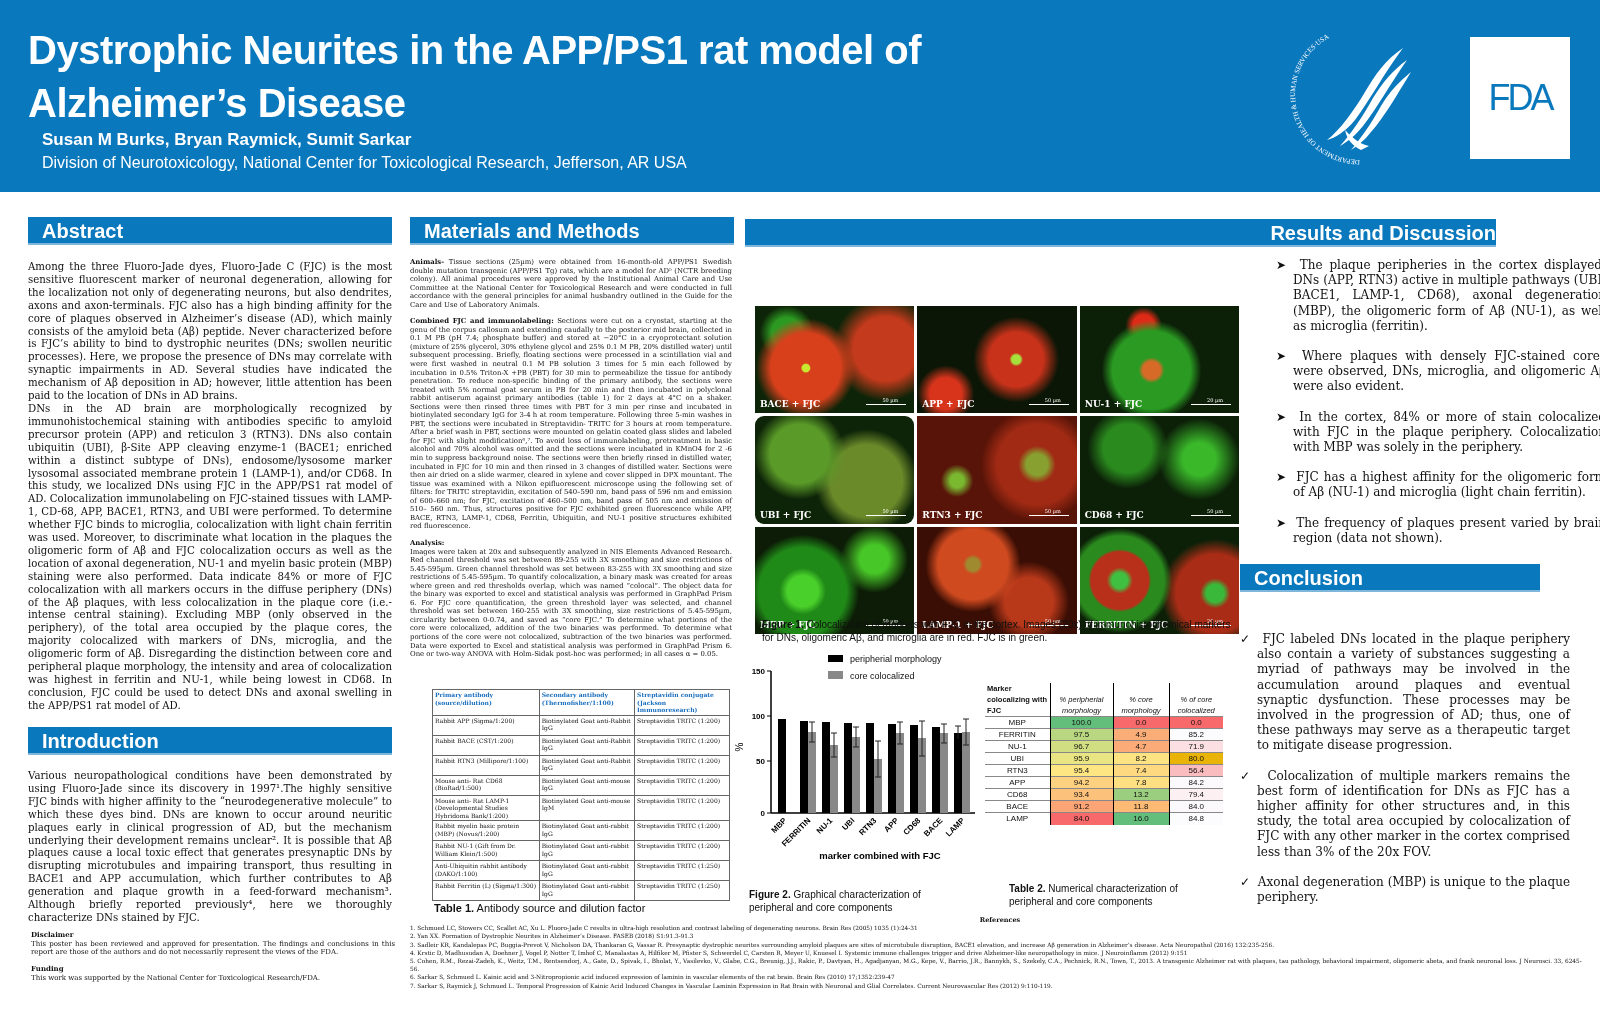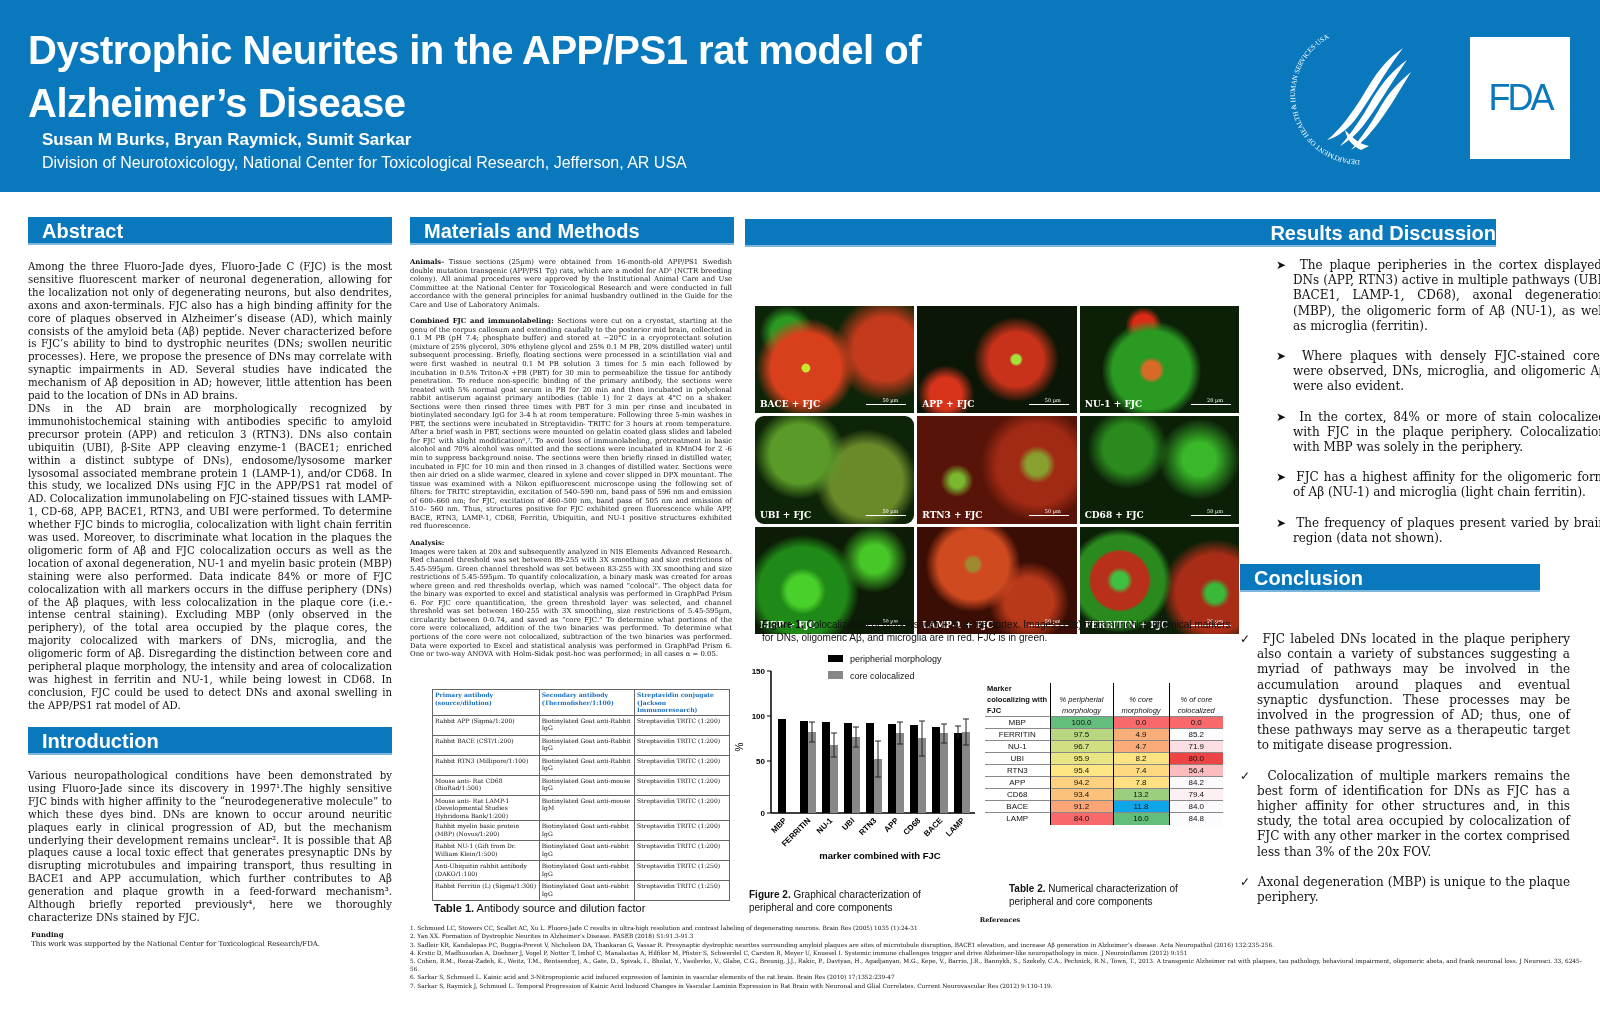--- a/index.html
+++ b/index.html
@@ -68,20 +68,21 @@
 <div class="sec-head" style="left:28px;top:217px;width:364px;">Abstract</div>
 <div class="txt" style="left:28px;top:261px;width:364px;">
   <p>Among the three Fluoro-Jade dyes, Fluoro-Jade C (FJC) is the most sensitive fluorescent marker of neuronal degeneration, allowing for the localization not only of degenerating neurons, but also dendrites, axons and axon-terminals. FJC also has a high binding affinity for the core of plaques observed in Alzheimer’s disease (AD), which mainly consists of the amyloid beta (Aβ) peptide.  Never characterized before is FJC’s ability to bind to dystrophic neurites (DNs; swollen neuritic processes). Here, we propose the presence of DNs may correlate with synaptic impairments in AD. Several studies have indicated the mechanism of Aβ deposition in AD; however, little attention has been paid to the location of DNs in AD brains.</p>
   <p>DNs in the AD brain are morphologically recognized by immunohistochemical staining with antibodies specific to amyloid precursor protein (APP) and reticulon 3 (RTN3). DNs also contain ubiquitin (UBI), β-Site APP cleaving enzyme-1 (BACE1; enriched within a distinct subtype of DNs), endosome/lysosome marker lysosomal associated membrane protein 1 (LAMP-1), and/or CD68.  In this study, we localized DNs using FJC in the APP/PS1 rat model of AD. Colocalization immunolabeling on FJC-stained tissues with LAMP-1, CD-68, APP, BACE1, RTN3, and UBI were performed. To determine whether FJC binds to microglia, colocalization with light chain ferritin was used. Moreover, to discriminate what location in the plaques the oligomeric form of Aβ and FJC colocalization occurs as well as the location of axonal degeneration, NU-1 and myelin basic protein (MBP) staining were also performed. Data indicate 84% or more of FJC colocalization with all markers occurs in the diffuse periphery (DNs) of the Aβ plaques, with less colocalization in the plaque core (i.e.-intense central staining). Excluding MBP (only observed in the periphery), of the total area occupied by the plaque cores, the majority colocalized with markers of DNs, microglia, and the oligomeric form of Aβ. Disregarding the distinction between core and peripheral plaque morphology, the intensity and area of colocalization was highest in ferritin and NU-1, while being lowest in CD68. In conclusion, FJC could be used to detect DNs and axonal swelling in the APP/PS1 rat model of AD.</p>
 </div>
 
 <div class="sec-head" style="left:28px;top:727px;width:364px;">Introduction</div>
 <div class="txt" style="left:28px;top:770px;width:364px;">Various neuropathological conditions have been demonstrated by using Fluoro-Jade since its discovery in 1997¹.The highly sensitive FJC binds with higher affinity to the “neurodegenerative molecule” to which these dyes bind. DNs are known to occur around neuritic plaques early in clinical progression of AD,  but the mechanism underlying their development remains unclear². It is possible that Aβ plaques cause a local toxic effect that generates presynaptic DNs by disrupting microtubules and impairing transport, thus resulting in BACE1 and APP accumulation, which further contributes to Aβ generation and plaque growth in a feed-forward mechanism³. Although briefly reported previously⁴, here we thoroughly characterize DNs stained by FJC.</div>
 
 <div class="small" style="left:31px;top:931px;width:364px;">
+  <p><b>Disclaimer</b><br><span>This poster has been reviewed and approved for presentation.  The findings and conclusions in this report are those of the authors and do not necessarily represent the views of the FDA.</span></p>
   <p><b>Funding</b><br><span>This work was supported by the National Center for Toxicological Research/FDA.</span></p>
 </div>
 
 <div class="sec-head" style="left:410px;top:217px;width:324px;">Materials and Methods</div>
 <div class="small" style="left:410px;top:258px;width:322px;font-size:6.9px;line-height:8.55px;">
   <p><b>Animals-</b><span> Tissue sections (25µm) were obtained from 16-month-old APP/PS1 Swedish double mutation transgenic (APP/PS1 Tg) rats, which are a model for AD⁵ (NCTR breeding colony). All animal procedures were approved by the Institutional Animal Care and Use Committee at the National Center for Toxicological Research and were conducted in full accordance with the general principles for animal husbandry outlined in the Guide for the Care and Use of Laboratory Animals.</span></p>
   <p><b>Combined FJC and immunolabeling:</b><span> Sections were cut on a cryostat, starting at the genu of the corpus callosum and extending caudally to the posterior mid brain, collected in 0.1 M PB (pH 7.4; phosphate buffer) and stored at −20°C in a cryoprotectant solution (mixture of 25% glycerol, 30% ethylene glycol and 25% 0.1 M PB, 20% distilled water) until subsequent processing. Briefly, floating sections were processed in a scintillation vial and were first washed in neutral 0.1 M PB solution 3 times for 5 min each followed by incubation in 0.5% Triton-X +PB (PBT) for 30 min to permeabilize the tissue for antibody penetration. To reduce non-specific binding of the primary antibody, the sections were treated with 5% normal goat serum in PB for 20 min and then incubated in polyclonal rabbit antiserum against primary antibodies (table 1) for 2 days at 4°C on a shaker. Sections were then rinsed three times with PBT for 3 min per rinse and incubated in biotinylated secondary IgG for 3-4 h at room temperature. Following three 5-min washes in PBT, the sections were incubated in Streptavidin- TRITC for 3 hours at room temperature. After a brief wash in PBT, sections were mounted on gelatin coated glass slides and labeled for FJC with slight modification⁶,⁷. To avoid loss of immunolabeling, pretreatment in basic alcohol and 70% alcohol was omitted and the sections were incubated in KMnO4 for 2 -6 min to suppress background noise. The sections were then briefly rinsed in distilled water, incubated in FJC for 10 min and then rinsed in 3 changes of distilled water. Sections were then air dried on a slide warmer, cleared in xylene and cover slipped in DPX mountant. The tissue was examined with a Nikon epifluorescent microscope using the following set of filters: for TRITC streptavidin, excitation of 540–590 nm, band pass of 596 nm and emission of 600–660 nm; for FJC, excitation of 460–500 nm, band pass of 505 nm and emission of 510– 560 nm. Thus, structures positive for FJC exhibited green fluorescence while APP, BACE, RTN3, LAMP-1, CD68, Ferritin, Ubiquitin, and NU-1 positive structures exhibited red fluorescence.</span></p>
   <p><b>Analysis:</b><br><span>Images were taken at 20x and subsequently analyzed in NIS Elements Advanced Research. Red channel threshold was set between 89-255 with 3X smoothing and size restrictions of 5.45-595µm. Green channel threshold was set between 83-255 with 3X smoothing and size restrictions of 5.45-595µm. To quantify colocalization, a binary mask was created for areas where green and red thresholds overlap, which was named “colocal”. The object data for the binary was exported to excel and statistical analysis was performed in GraphPad Prism 6. For FJC core quantification, the green threshold layer was selected, and channel threshold was set between 160-255 with 3X smoothing, size restrictions of 5.45-595µm, circularity between 0-0.74, and saved as “core FJC.” To determine what portions of the core were colocalized, addition of the two binaries was performed. To determine what portions of the core were not colocalized, subtraction of the two binaries was performed. Data were exported to Excel and statistical analysis was performed in GraphPad Prism 6. One or two-way ANOVA with Holm-Sidak post-hoc was performed; in all cases α = 0.05.</span></p>
 </div>
 
@@ -299,21 +300,21 @@
   <tr>
         <td>NU-1</td>
         <td style="background:#d2de82">96.7</td>
         <td style="background:#fbab77">4.7</td>
         <td style="background:#fbdfe2">71.9</td>
       </tr>
   <tr>
         <td>UBI</td>
         <td style="background:#eae583">95.9</td>
         <td style="background:#fee383">8.2</td>
-        <td style="background:#ef4444">80.0</td>
+        <td style="background:#eab308">80.0</td>
       </tr>
   <tr>
         <td>RTN3</td>
         <td style="background:#fee783">95.4</td>
         <td style="background:#fed980">7.4</td>
         <td style="background:#fabcbf">56.4</td>
       </tr>
   <tr>
         <td>APP</td>
         <td style="background:#fdd17f">94.2</td>
@@ -322,21 +323,21 @@
       </tr>
   <tr>
         <td>CD68</td>
         <td style="background:#fcc27b">93.4</td>
         <td style="background:#9bcf7f">13.2</td>
         <td style="background:#fcf0f2">79.4</td>
       </tr>
   <tr>
         <td>BACE</td>
         <td style="background:#fba576">91.2</td>
-        <td style="background:#0ea5e9">11.8</td>
+        <td style="background:#fdba74">11.8</td>
         <td style="background:#fcf9fc">84.0</td>
       </tr>
   <tr>
         <td>LAMP</td>
         <td style="background:#f8696b">84.0</td>
         <td style="background:#63be7b">16.0</td>
         <td style="background:#fcfbfe">84.8</td>
       </tr>
 </tbody>
   </table>

